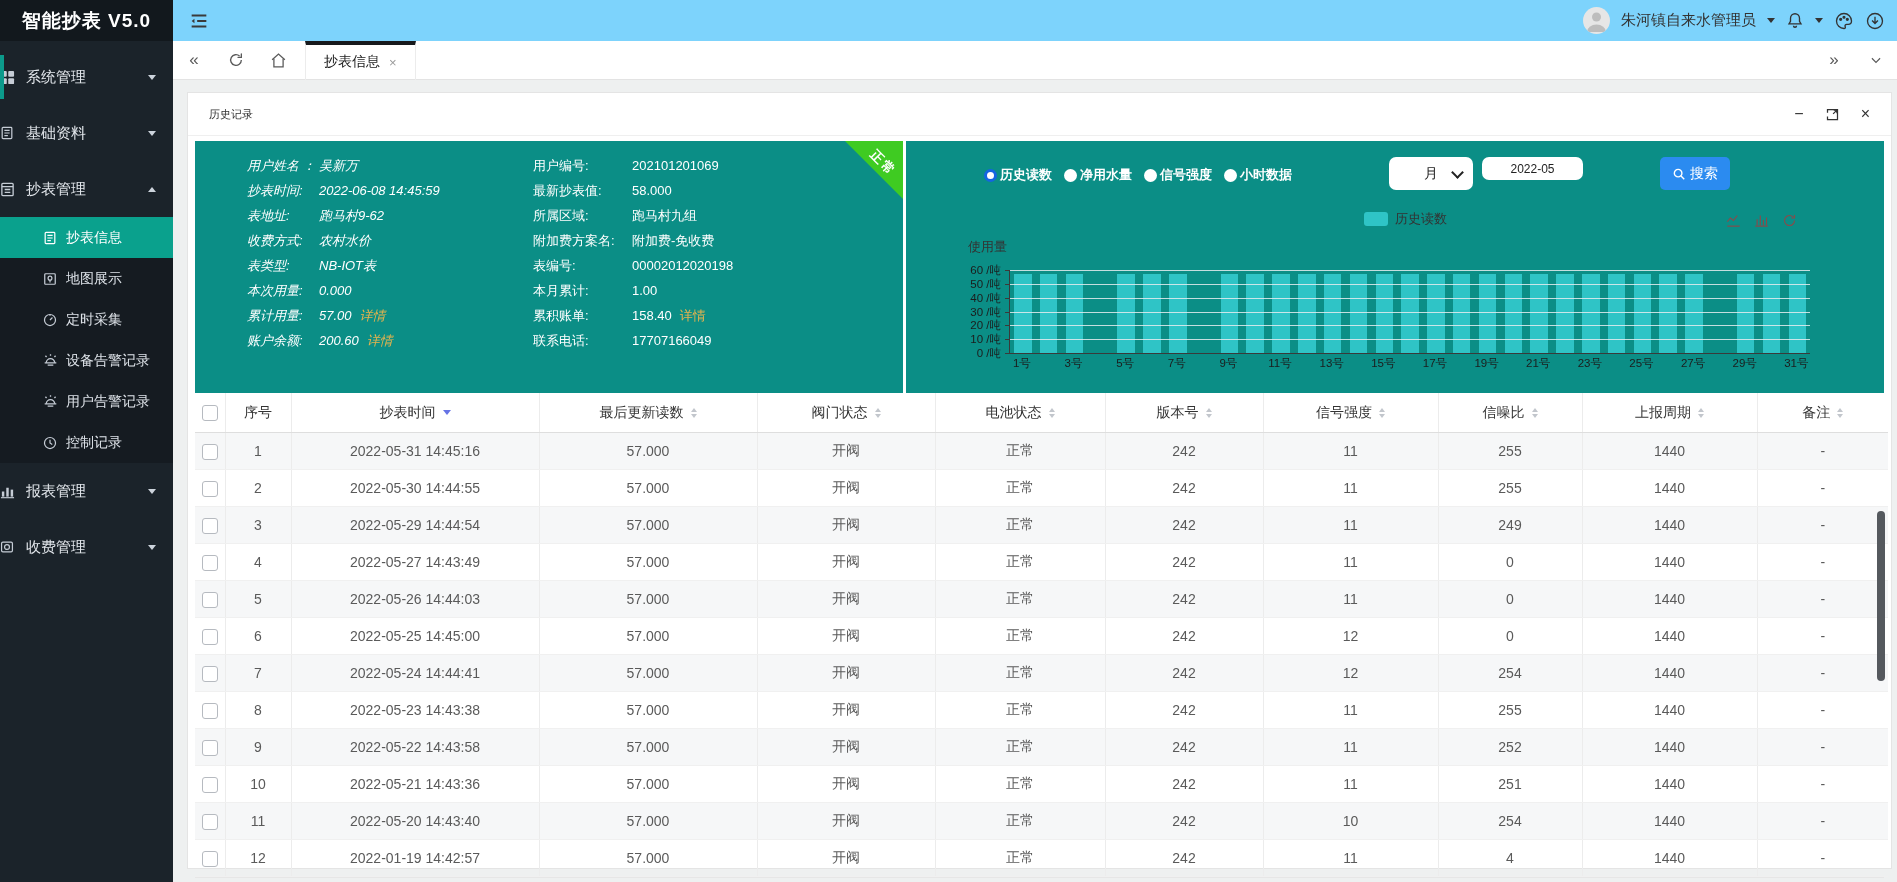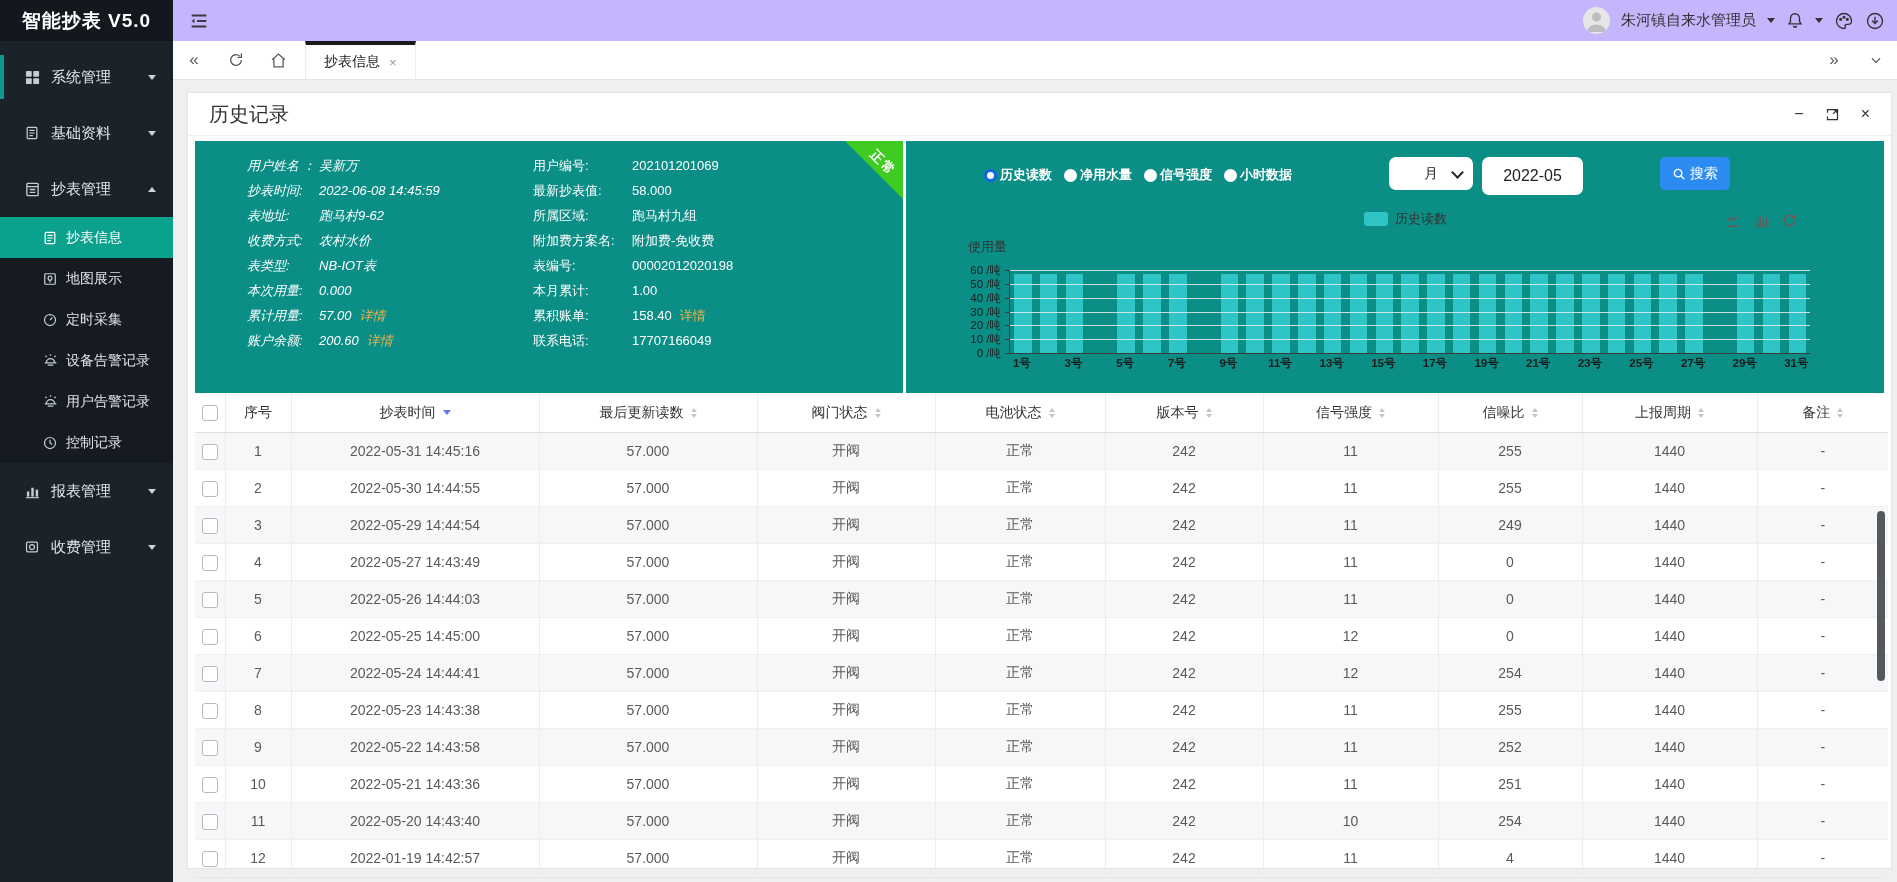--- a/index.html
+++ b/index.html
@@ -1,33 +1,33 @@
 <!DOCTYPE html>
 <html><head>
 <meta charset="utf-8">
 <style>
   html,body{margin:0;padding:0;}
   body{font-family:"Liberation Sans","DejaVu Sans",sans-serif;}
   #stage{position:relative;width:1897px;height:882px;background:#eef0f0;overflow:hidden;}
 
   
-  #app-header{position:absolute;left:0;top:0;right:0;height:41px;background:#c4b5fd;border-bottom:6px solid #0369a1;}
+  #app-header{position:absolute;left:0;top:0;right:0;height:41px;background:#7dd3fc;border-bottom:6px solid #0369a1;}
   #logo{position:absolute;left:0;top:0;width:173px;height:41px;background:#12181d;color:#fff;
         display:flex;align-items:center;justify-content:center;font-size:19px;font-weight:bold;letter-spacing:1px;}
   .hdr-left{position:absolute;left:188px;top:0;height:41px;display:flex;align-items:center;color:#3a3a3a;}
   .hdr-right{position:absolute;right:12px;top:0;height:41px;display:flex;align-items:center;gap:11px;color:#333;}
   .avatar{width:27px;height:27px;border-radius:50%;background:#e6e6e6;display:flex;align-items:center;justify-content:center;overflow:hidden;}
   .uname{font-size:15px;color:#333;}
   .tri-down{width:0;height:0;border-left:4px solid transparent;border-right:4px solid transparent;border-top:5px solid currentColor;display:inline-block;}
   .tri-up{width:0;height:0;border-left:4px solid transparent;border-right:4px solid transparent;border-bottom:5px solid currentColor;display:inline-block;}
   .hicon{display:flex;align-items:center;justify-content:center;color:#333;}
 
   
   #sidebar{position:absolute;left:0;top:41px;bottom:0;width:173px;background:#1b232a;padding-top:8px;box-sizing:border-box;}
-  .side-item{position:relative;height:56px;display:flex;align-items:center;padding-left:25px;color:#e3e7ec;font-size:15px;cursor:pointer;}
+  .side-item{position:relative;height:56px;display:flex;align-items:center;color:#e3e7ec;font-size:15px;cursor:pointer;}
   .side-item .s-icon{width:17px;height:17px;margin-right:9px;color:#c6cdd6;display:flex;align-items:center;}
   .side-item .caret{position:absolute;right:17px;color:#cdd4dc;}
   .accent-strip{position:absolute;left:0;top:6px;bottom:6px;width:4px;background:#0c9a8b;}
   .submenu{background:#151b21;}
   .sub-item{position:relative;height:41px;display:flex;align-items:center;padding-left:43px;color:#dde2e8;font-size:14px;cursor:pointer;}
   .sub-item .s-icon{width:15px;height:15px;margin-right:8px;color:#c6cdd6;display:flex;align-items:center;}
   .sub-item.active{background:#0aa18d;color:#fff;}
   .sub-item.active .s-icon{color:#fff;}
 
   
@@ -35,21 +35,21 @@
           display:flex;align-items:center;box-sizing:border-box;}
   .tb-icon{width:42px;height:100%;display:flex;align-items:center;justify-content:center;color:#5a5a5a;font-size:17px;cursor:pointer;}
   .tab{height:39px;box-sizing:border-box;border-top:4px solid #17191c;border-left:1px solid #ececec;border-right:1px solid #ececec;
        display:flex;align-items:center;gap:9px;padding:0 18px;font-size:14px;color:#222;margin-left:6px;cursor:pointer;}
   .tab-close{color:#9a9a9a;font-size:13px;}
   .tb-right{margin-left:auto;display:flex;align-items:center;}
 
   
   #panel{position:absolute;left:187px;top:92px;width:1705px;height:777px;background:#fff;border:1px solid #e4e4e4;box-sizing:border-box;}
   .panel-header{height:42px;border-bottom:1px solid #efefef;display:flex;align-items:center;padding:0 21px;}
-  .panel-title{font-size:20px;color:#333;}
+  .panel-title{font-size:11px;color:#333;}
   .panel-ctrls{margin-left:auto;display:flex;align-items:center;gap:21px;color:#333;font-size:16px;}
   .pc{cursor:pointer;display:flex;align-items:center;}
 
   
   .teal{position:relative;margin:5px 7px 0 7px;height:252px;background:#0b8e86;}
   .info-left{position:absolute;left:0;top:0;bottom:0;width:708px;overflow:hidden;}
   .divider{position:absolute;left:708px;top:0;bottom:0;width:3px;background:#fff;}
   .chart-panel{position:absolute;left:711px;right:0;top:0;bottom:0;padding-left:12px;}
   .info-col{position:absolute;top:12px;}
   .info-col.c1{left:52px;font-style:italic;}
@@ -63,39 +63,39 @@
 
   
   .radios{position:absolute;left:78px;top:25px;display:flex;gap:12px;align-items:center;}
   .radio-item{display:flex;align-items:center;gap:3px;cursor:pointer;}
   .rdot{width:13px;height:13px;border-radius:50%;background:#fff;box-sizing:border-box;display:inline-block;}
   .rdot.sel{border:3.5px solid #1465e0;background:#fff;}
   .rlabel{color:#fff;font-size:13px;font-weight:bold;}
   .psel{position:absolute;left:483px;top:16px;width:84px;height:33px;background:#fff;border-radius:7px;display:flex;
         align-items:center;justify-content:center;font-size:14px;color:#222;cursor:pointer;}
   .psel .chev{position:absolute;right:11px;top:13px;width:7px;height:7px;border-right:2px solid #222;border-bottom:2px solid #222;transform:rotate(45deg);margin-top:-2px;}
-  .dinput{position:absolute;left:576px;top:16px;width:101px;height:38px;background:#fff;border:none;border-radius:7px;
-          text-align:center;font-size:16px;color:#222;font-family:inherit;box-sizing:border-box;}
+  .dinput{position:absolute;left:576px;top:16px;width:101px;height:23px;background:#fff;border:none;border-radius:7px;
+          text-align:center;font-size:12px;color:#222;font-family:inherit;box-sizing:border-box;}
   .search-btn{position:absolute;left:754px;top:16px;width:70px;height:33px;background:#2b8bf0;border-radius:5px;color:#fff;
           display:flex;align-items:center;justify-content:center;gap:4px;font-size:14px;cursor:pointer;}
 
   
   .legend{position:absolute;left:458px;top:69px;display:flex;align-items:center;gap:7px;}
   .legend-sq{width:24px;height:14px;border-radius:3px;}
   .legend-label{font-size:13px;color:#333;}
   .toolbox{position:absolute;left:820px;top:72px;display:flex;gap:13px;color:#8b4a4a;}
   .chart-title{position:absolute;left:62px;top:97px;font-size:13px;color:#333;}
   .plot{position:absolute;left:103px;top:129px;width:800px;height:83px;border-left:1px solid #3a3a3a;border-bottom:1px solid #3a3a3a;}
   .bars{position:absolute;left:0;top:0;right:0;bottom:0;display:flex;align-items:flex-end;}
   .bar-slot{flex:1;height:100%;display:flex;align-items:flex-end;justify-content:center;}
   .bar{width:68%;}
   .gridline{position:absolute;left:0;right:0;height:1px;background:rgba(230,236,238,0.85);}
   .ytick{position:absolute;right:100%;margin-right:9px;transform:translateY(-50%);font-size:11.5px;color:#1c1c1c;white-space:nowrap;}
   .ytickmark{position:absolute;right:100%;width:5px;height:1px;background:#3a3a3a;}
-  .xlabels{position:absolute;left:103px;top:215px;width:800px;display:flex;font-weight:bold;}
+  .xlabels{position:absolute;left:103px;top:215px;width:800px;display:flex;}
   .xlab{flex:1;text-align:center;font-size:11.5px;color:#1c1c1c;white-space:nowrap;}
 
   
   .table-wrap{position:relative;margin:0 7px;}
   table{width:100%;border-collapse:collapse;table-layout:fixed;}
   th{height:37px;font-weight:normal;font-size:14px;color:#333;border-bottom:1px solid #dedede;border-right:1px solid #ececec;
      text-align:center;position:relative;background:#fff;}
   th:last-child,td:last-child{border-right:none;}
   td{height:34px;font-size:14px;color:#5a5a5a;text-align:center;border-bottom:1px solid #f0f0f0;border-right:1px solid #ececec;}
   tr.odd td{background:#f6f7f8;}

